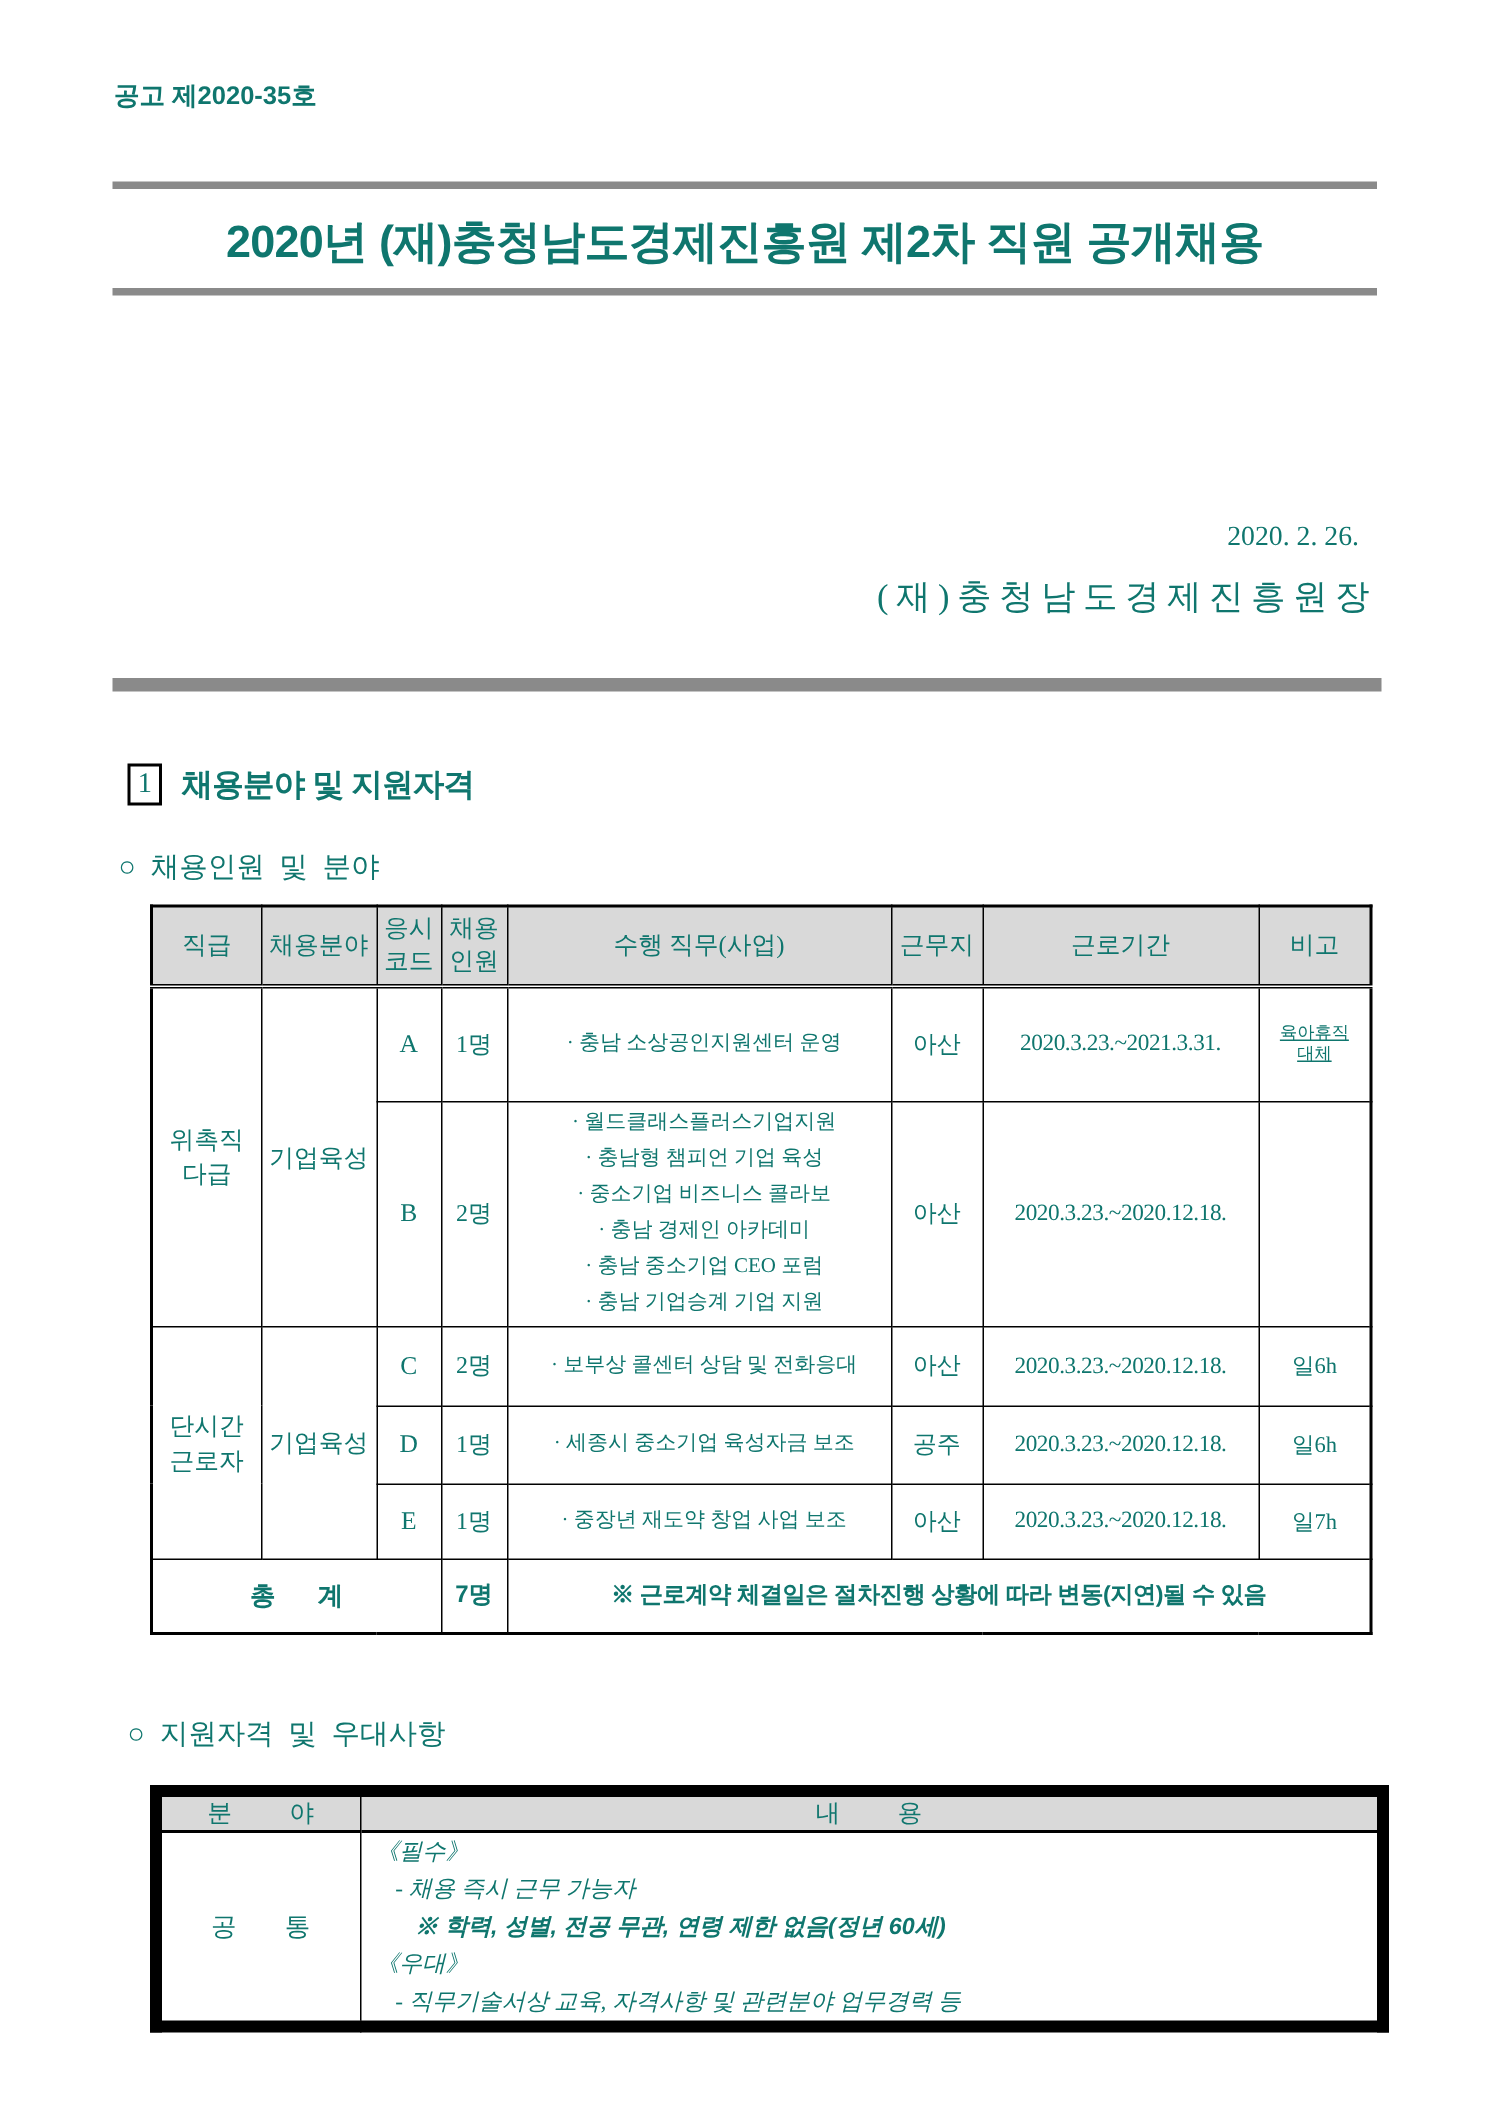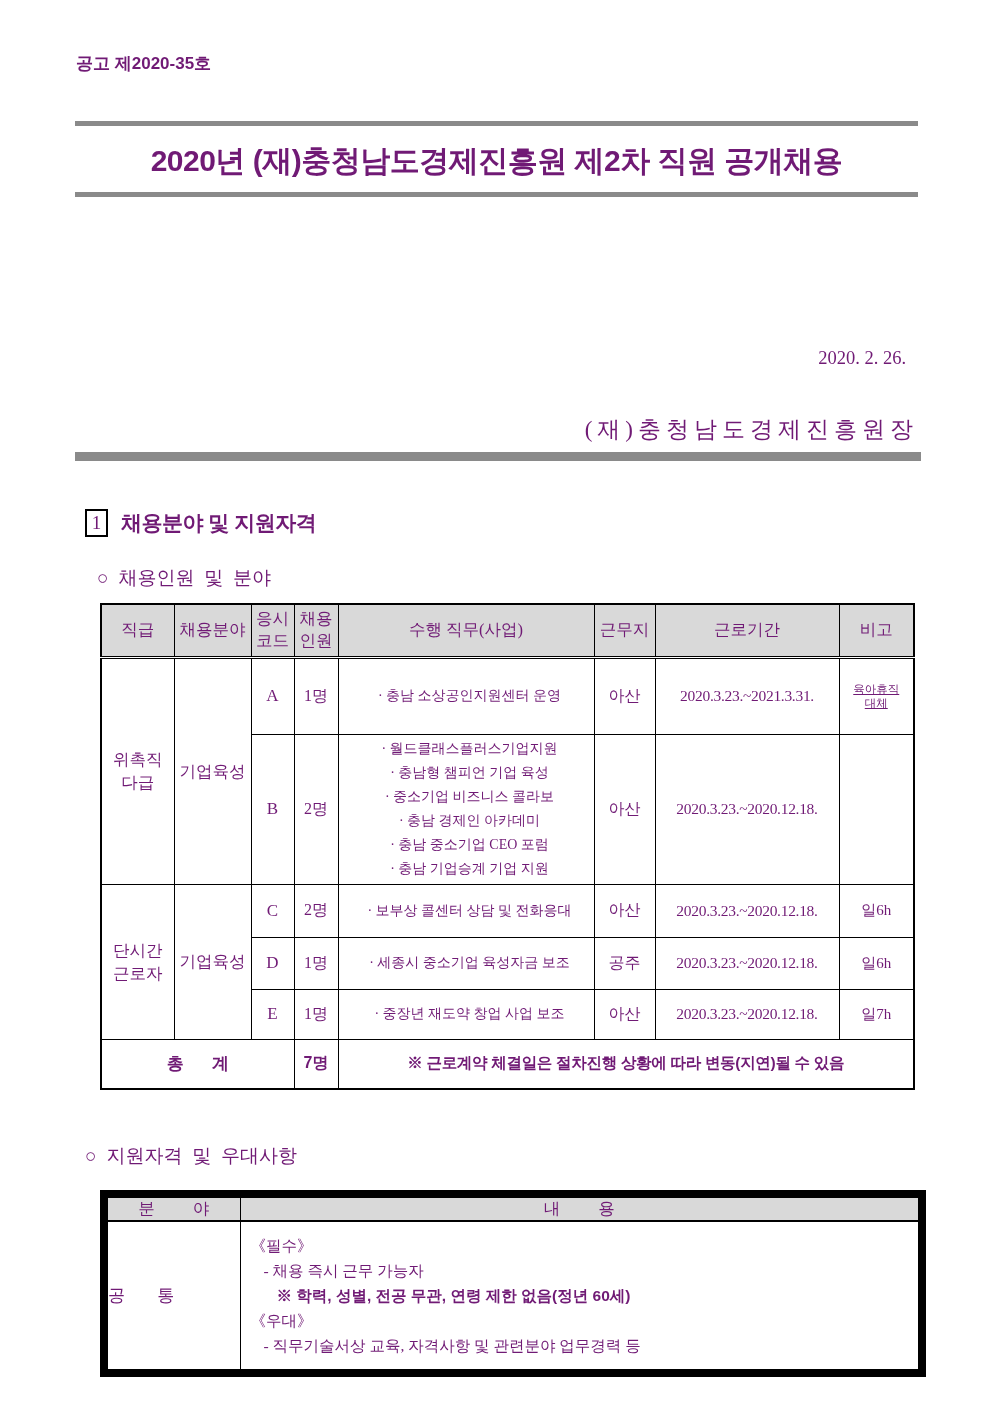--- a/index.html
+++ b/index.html
@@ -1,19 +1,19 @@
 <!DOCTYPE html>
 <html lang="ko"><head>
 <meta charset="utf-8">
 <style>
   * { margin:0; padding:0; box-sizing:border-box; }
   html,body { background:#ffffff; }
   .page {
     position:relative; width:992px; height:1403px; background:#fff;
-    color:#701a75; font-family:"Liberation Serif", serif; overflow:hidden;
+    color:#0f766e; font-family:"Liberation Serif", serif; overflow:hidden;
   }
 
   .notice-no {
     position:absolute; left:76px; top:52px;
     font-family:"Liberation Sans", sans-serif; font-weight:bold; font-size:17px;
   }
 
   .rule { position:absolute; left:75px; width:843px; background:#8a8a8a; }
   .rule-top    { top:121px; height:5px; }
   .rule-bottom { top:192px; height:5px; }
@@ -31,40 +31,40 @@
     font-size:17.5px; line-height:42px; text-align:justify;
     text-indent:12px; word-break:keep-all;
   }
 
   .date-line {
     position:absolute; left:75px; top:348px; width:831px;
     text-align:right; font-size:18.5px;
   }
   .signature {
     position:absolute; left:75px; top:382px; width:843px;
-    text-align:right; font-size:23px; letter-spacing:5px;margin-top:32px;
+    text-align:right; font-size:23px; letter-spacing:5px;
   }
 
   .heading1 {
     position:absolute; left:85px; top:509px;
     display:flex; align-items:center; gap:13px;
   }
   .num-box {
     display:inline-flex; align-items:center; justify-content:center;
     width:23px; height:28px; border:2px solid #000;
     font-size:19px; font-family:"Liberation Serif", serif;
   }
   .heading1-label {
     font-family:"Liberation Sans", sans-serif; font-weight:bold; font-size:21px;
     letter-spacing:-0.5px;
   }
 
   .subheading { position:absolute; font-size:19px; word-spacing:5px; }
   .subheading .bullet { margin-right:10px; }
-  .sub1 { left:97px; top:565px;text-align:right; }
+  .sub1 { left:79px; top:565px;text-align:right; }
   .sub2 { left:85px; top:1143px; }
 
   table { border-collapse:collapse; position:absolute; table-layout:fixed; }
   .t1 { left:100px; top:603px; width:813px; border:2px solid #000; }
   .t1 th, .t1 td { border:1px solid #000; vertical-align:middle; text-align:center; }
   .t1 thead th {
     background:#d9d9d9; height:53px; font-weight:normal; font-size:16.5px;
     white-space:pre-line; line-height:22px; border-bottom:3px double #000;
   }
   .row-a { height:77px; }
@@ -89,22 +89,22 @@
   .total-label { font-weight:bold; font-size:17px; letter-spacing:12px; text-indent:12px; }
   .total-count { font-weight:bold; font-size:16px; font-family:"Liberation Sans", sans-serif; }
   .total-note  { font-weight:bold; font-size:15.5px; font-family:"Liberation Sans", sans-serif; letter-spacing:-0.3px; }
 
   .t2 { left:100px; top:1190px; width:818px; border:8px solid #000000; }
   .t2 th, .t2 td { border:1px solid #000; vertical-align:middle; }
   .t2 thead th {
     background:#d9d9d9; height:27px; font-weight:normal; font-size:16.5px;
     text-align:center; word-spacing:34px; border-bottom:2px solid #000;
   }
-  .t2-field { font-size:17px; word-spacing:28px; }
-  .t2-content { text-align:left; padding:11px 10px; height:128px; }
+  .t2-field { text-align:center; font-size:17px; word-spacing:28px; }
+  .t2-content { text-align:left; padding:0 10px; height:128px;font-style:italic; }
   .t2-content .line { font-size:15.5px; line-height:25px; word-break:keep-all; }
   .ind1 { padding-left:13px; }
   .ind2 { padding-left:26px; }
   .line-bold { font-weight:bold; font-family:"Liberation Sans", sans-serif; font-size:15.5px; }
 </style>
 </head>
 <body>
 
 <div class="page">
 

